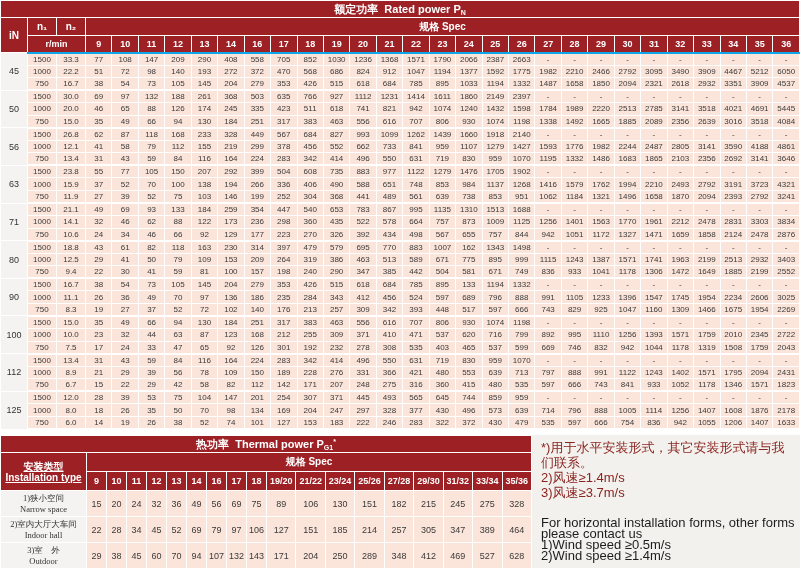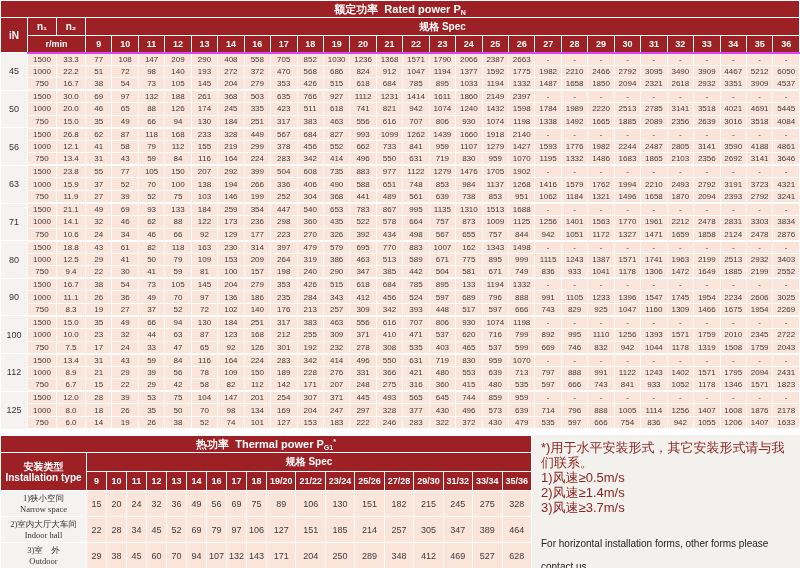--- a/index.html
+++ b/index.html
@@ -11,39 +11,39 @@
 
   
   .rated{width:800px;height:430px;}
   .rated thead th{background:#9d2025;color:#fff;font-weight:bold;}
   .rated .title-row th{height:17px;font-size:11px;}
   .rated .hdr2 th{height:18px;font-size:10px;}
   .rated .hdr3 th{height:17px;font-size:9px;}
   .rated tbody td{background:#fbe4d9;color:#3a3a3a;font-size:8px;height:12px;}
   .rated tbody td.in{background:#f4f3f1;font-size:9px;color:#333;}
   .rated tbody tr.group-end td{border-bottom:2px solid #fff;}
-  .rated thead tr.hdr3 th{border-bottom:2px solid #d946ef;}
+  .rated thead tr.hdr3 th{border-bottom:2px solid #0ea5e9;}
   sub{font-size:7px;vertical-align:-2px;}
   sup{font-size:7px;vertical-align:4px;}
 
   
   .gap{height:5px;width:800px;background:#ffffff;}
   .bottom{display:flex;width:800px;height:133px;}
   .thermal{width:532px;height:133px;flex:0 0 532px;}
   .thermal thead th{background:#9d2025;color:#fff;font-weight:bold;}
   .thermal .title-row th{height:17px;font-size:11px;}
   .thermal .hdr2 th{height:19px;font-size:10px;}
   .thermal .hdr3 th{height:19px;font-size:9px;}
-  .thermal .type-hdr{font-size:9px;line-height:11px;white-space:normal;}
+  .thermal .type-hdr{font-size:9px;line-height:11px;white-space:normal;text-decoration:underline;}
   .thermal tbody td{background:#fbe4d9;color:#3a3a3a;font-size:9px;height:26px;}
   .thermal tbody td.type{background:#f4f3f1;font-size:8.5px;line-height:10.5px;white-space:normal;color:#333;font-family:Liberation Serif, serif;}
 
   .notes{flex:1;background:#f2f1ed;padding:5px 4px 0 9px;}
   .note-zh{color:#8b2420;font-size:13px;line-height:15px;}
-  .note-en{color:#1c1c1c;font-size:10px;line-height:23px;}
+  .note-en{color:#1c1c1c;font-size:13px;line-height:11px;}
   .notes-en{margin-top:17px;}
 </style>
 </head>
 <body>
 
 <div class="page">
 
   <table class="rated">
     <colgroup id="rated-colgroup">
         <col style="width: 27px;">
@@ -1189,21 +1189,20 @@
             <td>469</td>
             <td>527</td>
             <td>628</td>
           </tr>
         </tbody>
     </table>
 
     <div class="notes">
       <div id="notes-zh" class="notes-zh">
           <div class="note-zh">*)用于水平安装形式，其它安装形式请与我们联系。</div>
-          <div class="note-zh">1)风速≥0.5m/s</div>
           <div class="note-zh">2)风速≥1.4m/s</div>
           <div class="note-zh">3)风速≥3.7m/s</div>
         </div>
       <div id="notes-en" class="notes-en">
           <div class="note-en">For horizontal installation forms, other forms please contact us</div>
           <div class="note-en">1)Wind speed ≥0.5m/s</div>
           <div class="note-en">2)Wind speed ≥1.4m/s</div>
         </div>
     </div>
 

